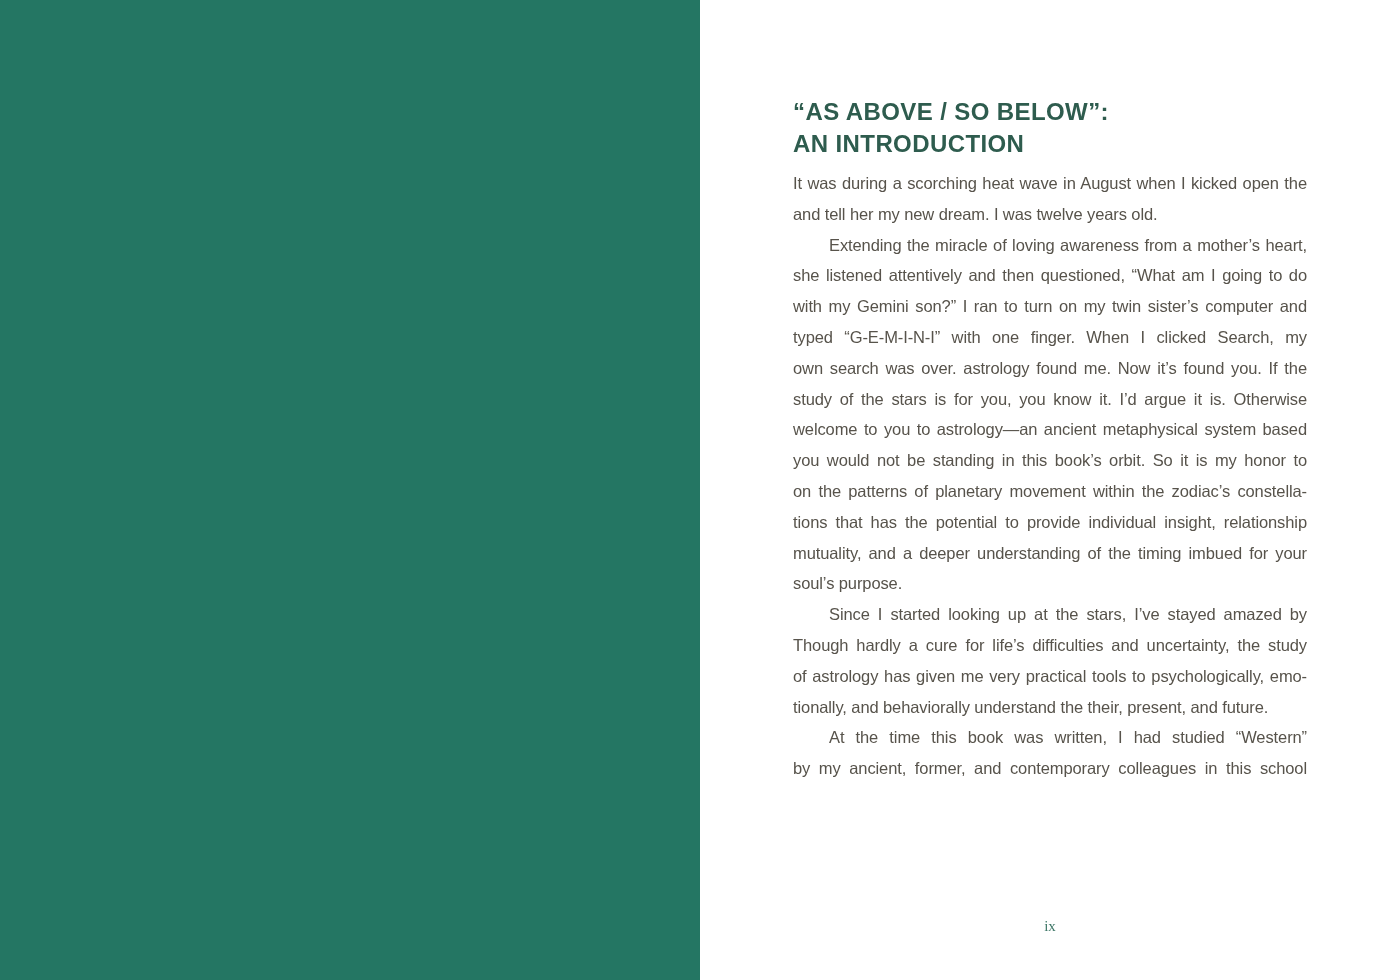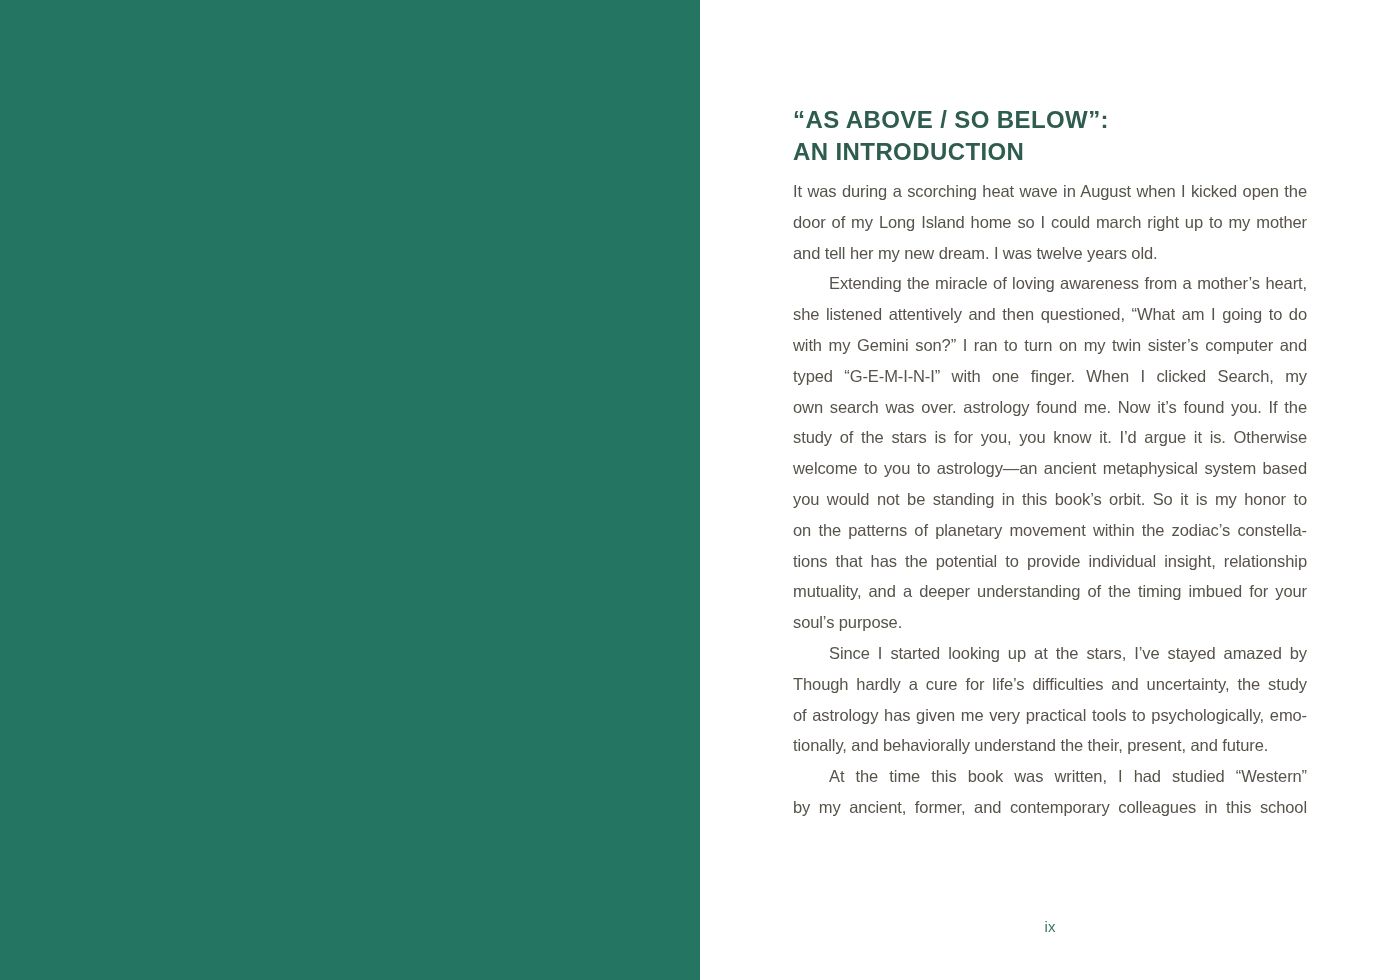--- a/index.html
+++ b/index.html
@@ -23,21 +23,21 @@
   }
   .right-page {
     position: relative;
     width: 700px;
     height: 980px;
     background: #ffffff;
     flex: 0 0 auto;
   }
   .content {
     position: absolute;
-    top: 104px;
+    top: 96px;
     left: 93px;
     width: 514px;
   }
   .heading {
     margin: 0;
     font-family: "Liberation Sans", sans-serif;
     font-weight: bold;
     font-size: 24px;
     line-height: 32px;
     letter-spacing: 0.4px;
@@ -62,39 +62,38 @@
   }
   .line.indent {
     text-indent: 36px;
   }
   .folio {
     position: absolute;
     top: 918px;
     left: 93px;
     width: 514px;
     text-align: center;
-    font-family: Liberation Sans, sans-serif;
+    font-family: Liberation Serif, serif;
     font-size: 15px;
     color: var(--folio, #3e7767);
   }
 </style>
 </head>
 <body>
 
 <div class="spread">
   <div class="left-page"></div>
   <div class="right-page">
     <div class="content">
       <h1 class="heading">
         <span class="hl">“AS ABOVE / SO BELOW”:</span>
         <span class="hl">AN INTRODUCTION</span>
       </h1>
       <div class="bodytext">
           <div class="line">It was during a scorching heat wave in August when I kicked open the</div>
-          <div class="line">door of my Long Island home so I could march right up to my mother</div>
           <div class="line lastline">and tell her my new dream. I was twelve years old.</div>
           <div class="line indent">Extending the miracle of loving awareness from a mother’s heart,</div>
           <div class="line">she listened attentively and then questioned, “What am I going to do</div>
           <div class="line">with my Gemini son?” I ran to turn on my twin sister’s computer and</div>
           <div class="line">typed “G-E-M-I-N-I” with one finger. When I clicked Search, my</div>
           <div class="line">own search was over. astrology found me. Now it’s found you. If the</div>
           <div class="line">study of the stars is for you, you know it. I’d argue it is. Otherwise</div>
           <div class="line">welcome to you to astrology—an ancient metaphysical system based</div>
           <div class="line">you would not be standing in this book’s orbit. So it is my honor to</div>
           <div class="line">on the patterns of planetary movement within the zodiac’s constella-</div>

